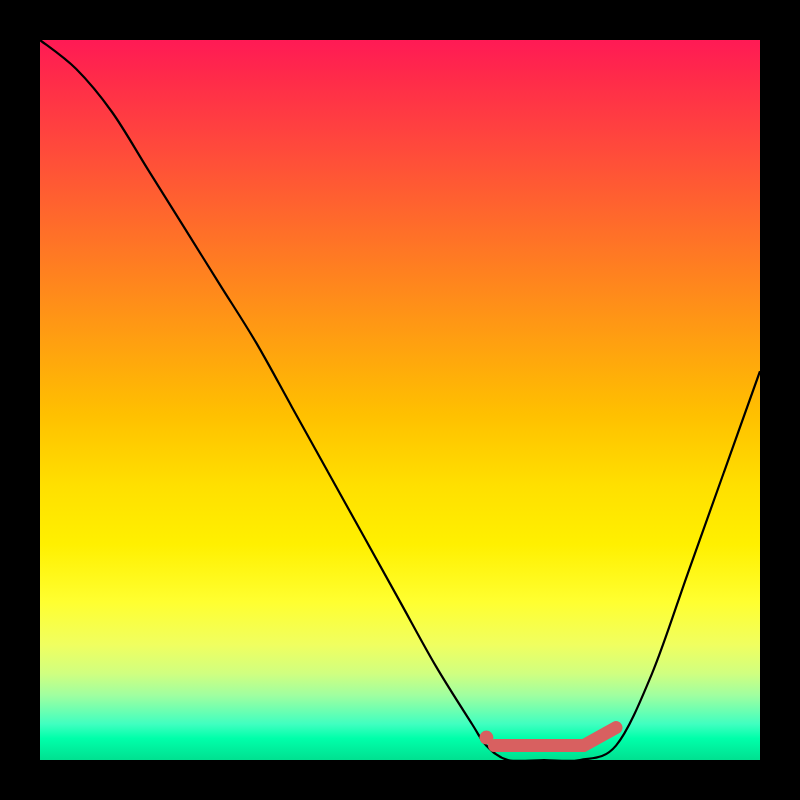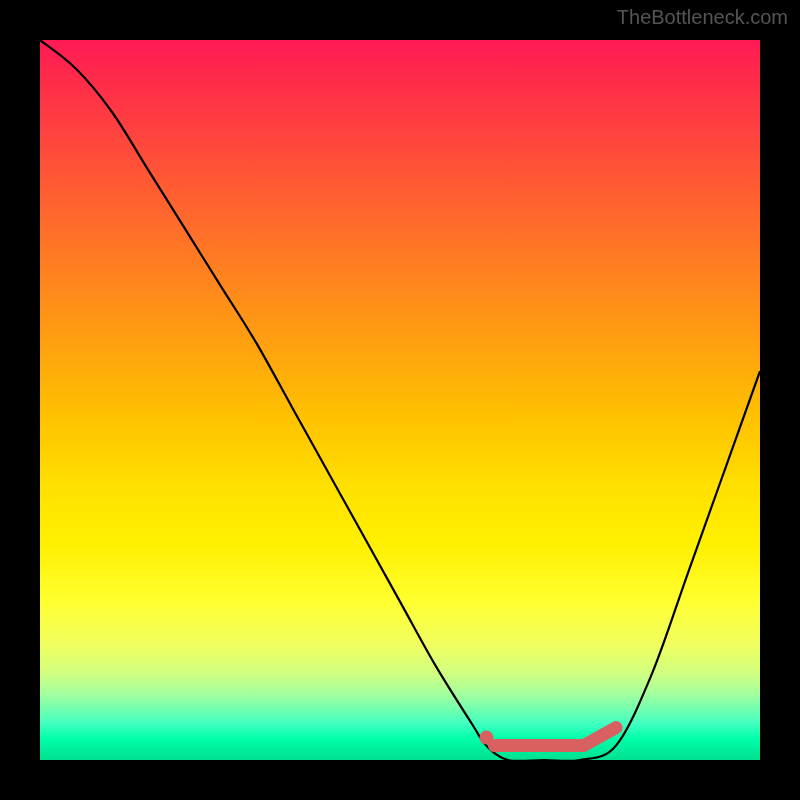--- a/index.html
+++ b/index.html
@@ -78,21 +78,20 @@
     stroke: #d86060;
     stroke-width: 13;
     stroke-linecap: round;
     fill: none;
   }
 </style>
 </head>
 <body>
 <div class="container">
 
-  <div class="attribution">TheBottleneck.com</div>
 
   <div class="plot-area">
     <div class="gradient-bg"></div>
     <svg class="curve-svg" viewBox="0 0 720 720">
       <path id="curvePath" class="curve-path" d="M 0 0 C 6 4.800000000000011, 24 16.800000000000068, 36 28.800000000000068 C 48 40.80000000000007, 60 55.2, 72 72 C 84 88.8, 96 110.40000000000002, 108 129.60000000000002 C 120 148.80000000000004, 132 168.00000000000006, 144 187.20000000000005 C 156 206.40000000000003, 168 225.59999999999997, 180 244.79999999999995 C 192 263.99999999999994, 204 282, 216 302.40000000000003 C 228 322.80000000000007, 239.99999999999997 345.6, 251.99999999999997 367.2 C 264 388.79999999999995, 276 410.4, 288 432 C 300 453.6, 312 475.2, 324 496.8 C 336 518.4, 348 540, 360 561.6 C 372 583.2, 384.00000000000006 606, 396.00000000000006 626.4 C 408.00000000000006 646.8, 423.6 670.8, 432 684 C 440.4 697.2, 440.4 699.6, 446.4 705.6 C 452.4 711.6, 458.4 717.6, 468 720 C 477.6 722.4, 491.99999999999994 720, 503.99999999999994 720 C 516 720, 528 722.4, 540 720 C 552 717.6, 564 720, 576 705.6 C 588 691.2, 600 662.4000000000001, 612 633.6 C 624 604.8, 636 566.4, 648 532.8 C 660 499.19999999999993, 672 465.6, 684 432 C 696 398.4, 714 348, 720 331.2"></path>
       <circle id="markerDot" class="marker-dot" r="7" cx="446.4" cy="697.6"></circle>
       <path id="markerLine" class="marker-line" d="M 454.4 705.6 L 543.6 705.6 L 576 687.6"></path>
     </svg>
   </div>
 

